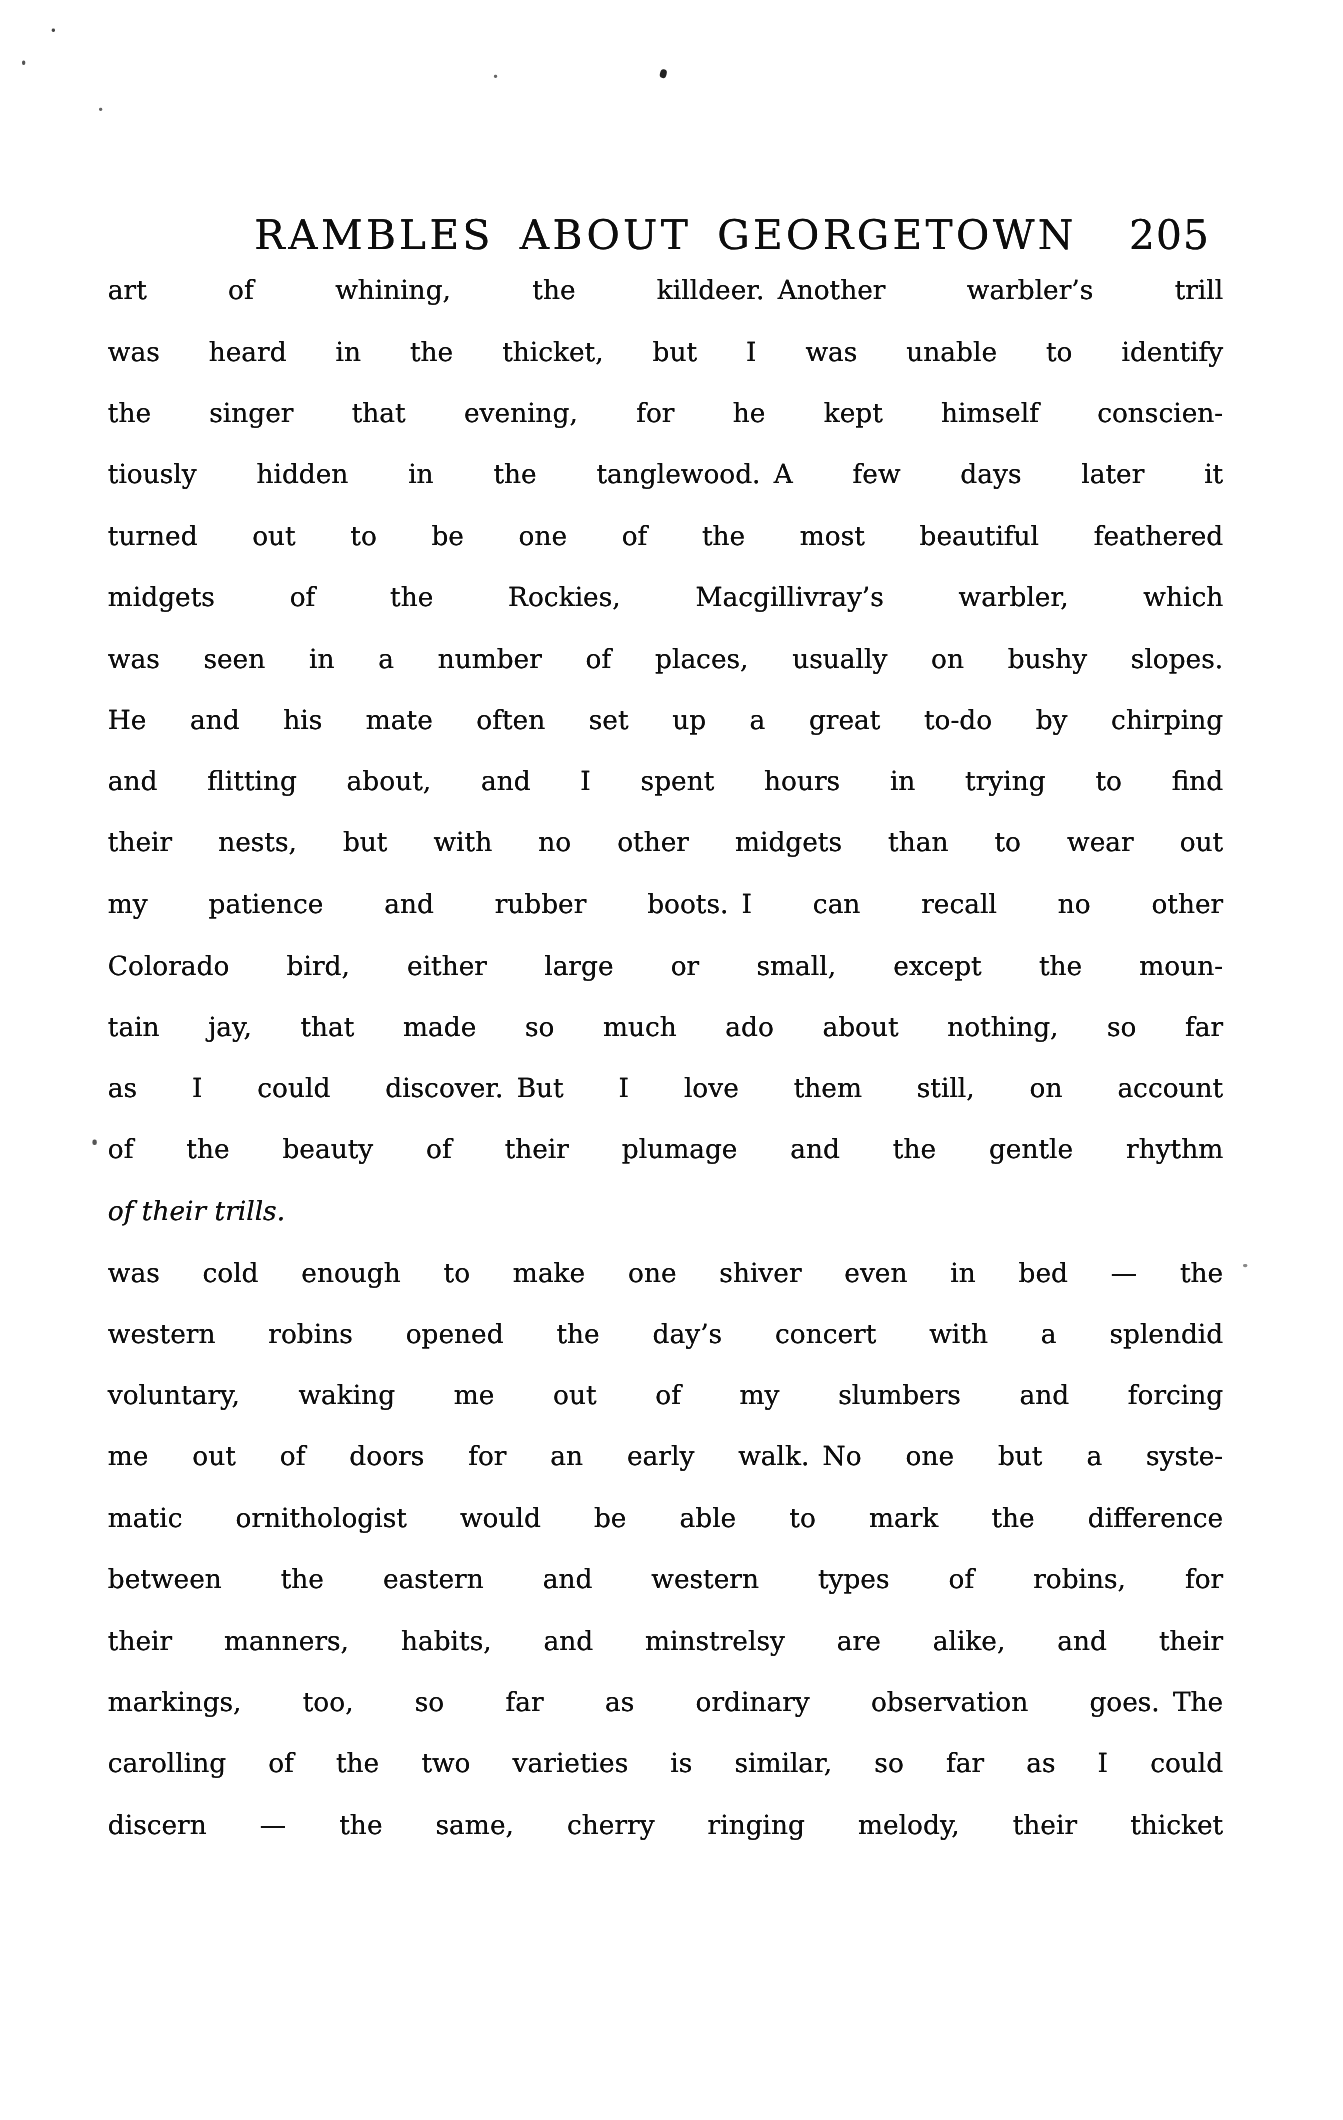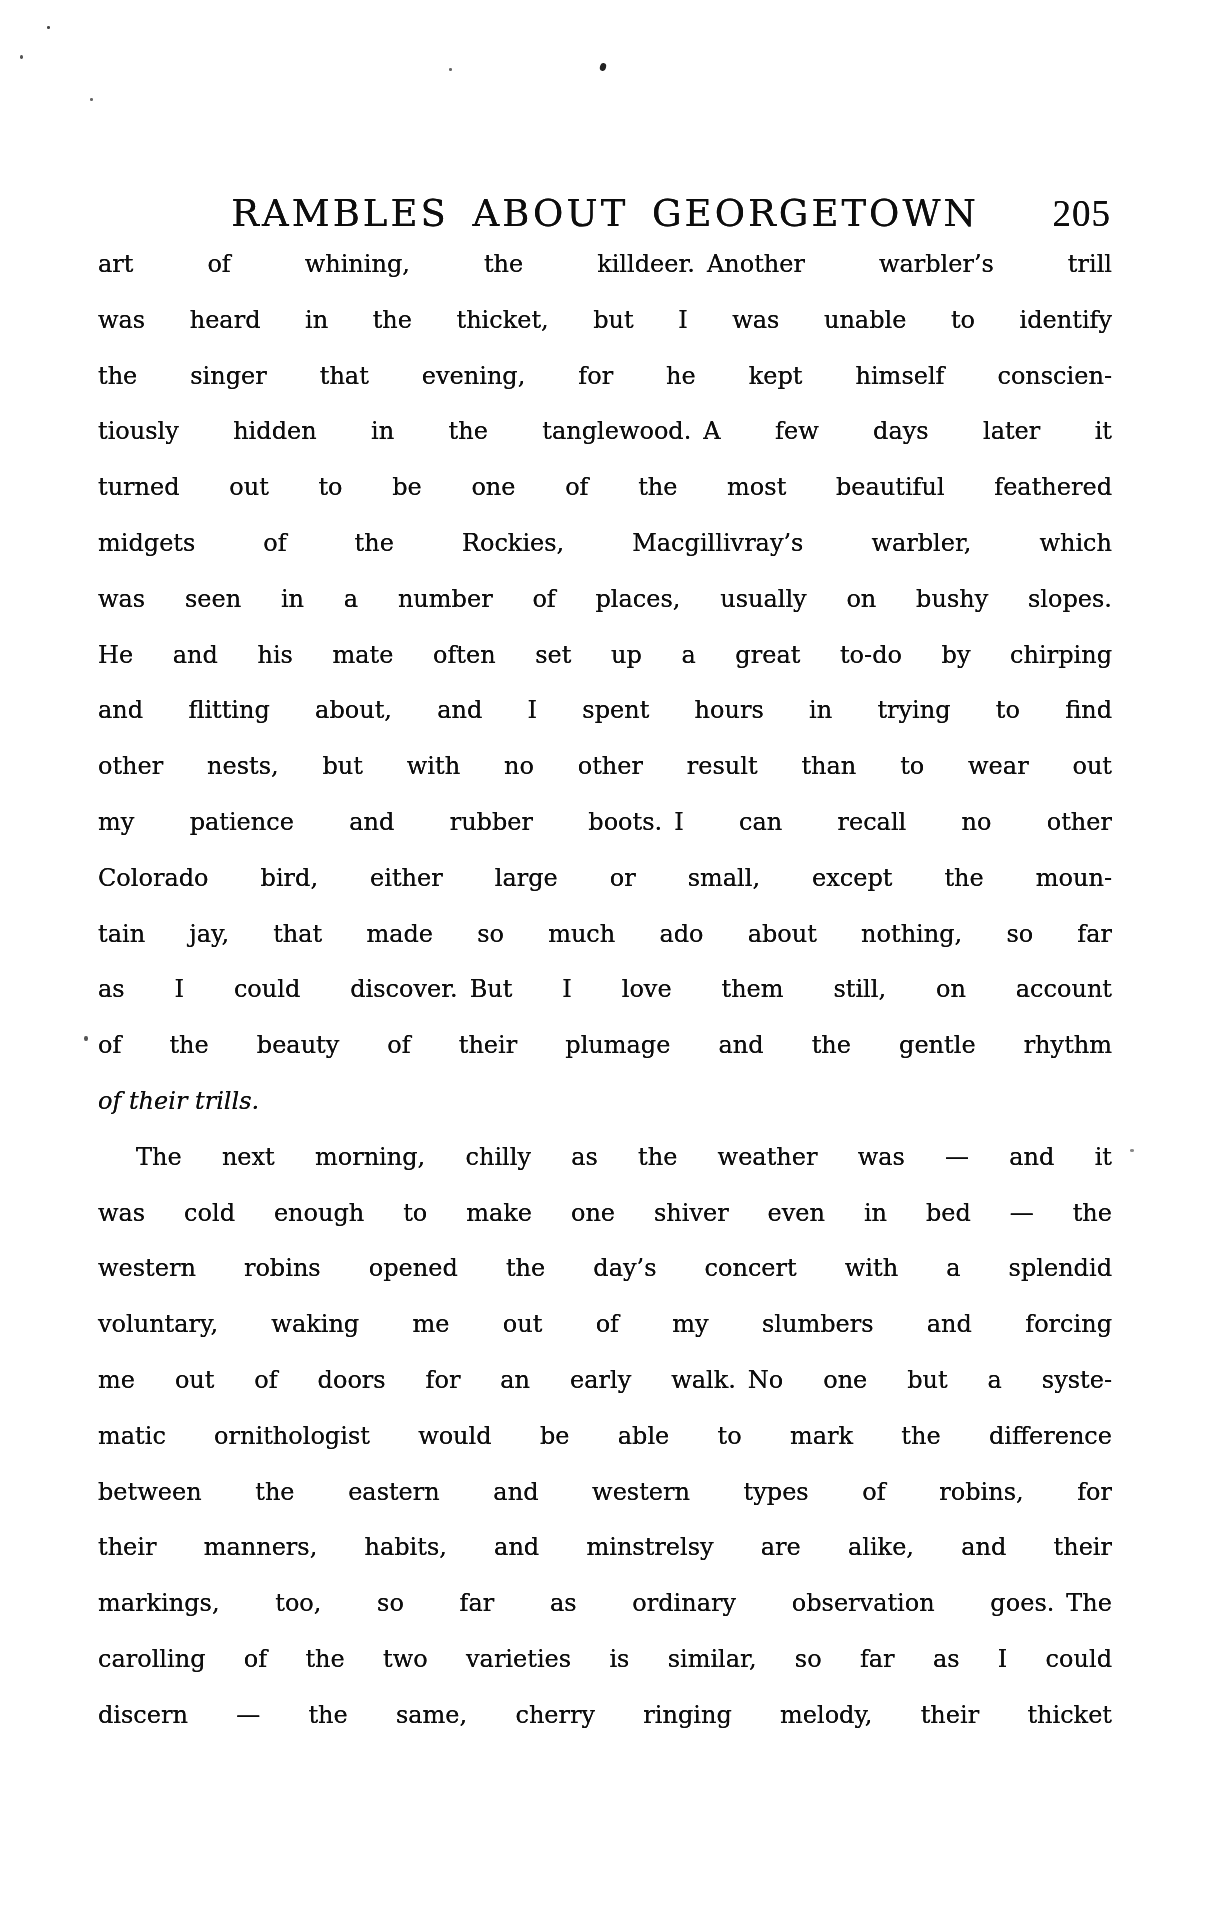--- a/index.html
+++ b/index.html
@@ -30,25 +30,24 @@
     font-size: 37px;
     text-align: center;
     letter-spacing: 3px;
     word-spacing: 9px;
     white-space: nowrap;
     text-shadow: 0 0 0.5px currentColor;
     margin-top: 29px;
   }
   .running-head .page-number {
     position: absolute;
-    right: 1px;
+    right: 12px;
     top: 0;
     letter-spacing: 1px;
     word-spacing: normal;
-    font-family: Liberation Serif, serif;
   }
   
   .text-block {
     position: absolute;
     left: 98px;
     top: 237px;
     width: 1014px;
     font-size: 24px;
     line-height: 55.8px;
     text-shadow: 0 0 0.5px currentColor;
@@ -94,28 +93,27 @@
   <div class="text-block">
     <div class="line">art of whining, the killdeer. Another warbler’s trill</div>
     <div class="line">was heard in the thicket, but I was unable to identify</div>
     <div class="line">the singer that evening, for he kept himself conscien-</div>
     <div class="line">tiously hidden in the tanglewood. A few days later it</div>
     <div class="line">turned out to be one of the most beautiful feathered</div>
     <div class="line">midgets of the Rockies, Macgillivray’s warbler, which</div>
     <div class="line">was seen in a number of places, usually on bushy slopes.</div>
     <div class="line">He and his mate often set up a great to-do by chirping</div>
     <div class="line">and flitting about, and I spent hours in trying to find</div>
-    <div class="line">other nests, but with no other result than to wear out</div>
+    <div class="line">their nests, but with no other midgets than to wear out</div>
     <div class="line">my patience and rubber boots. I can recall no other</div>
     <div class="line">Colorado bird, either large or small, except the moun-</div>
     <div class="line">tain jay, that made so much ado about nothing, so far</div>
     <div class="line">as I could discover. But I love them still, on account</div>
     <div class="line">of the beauty of their plumage and the gentle rhythm</div>
     <div class="line flush-left">of their trills.</div>
-    <div class="line indent">The next morning, chilly as the weather was — and it</div>
     <div class="line">was cold enough to make one shiver even in bed — the</div>
     <div class="line">western robins opened the day’s concert with a splendid</div>
     <div class="line">voluntary, waking me out of my slumbers and forcing</div>
     <div class="line">me out of doors for an early walk. No one but a syste-</div>
     <div class="line">matic ornithologist would be able to mark the difference</div>
     <div class="line">between the eastern and western types of robins, for</div>
     <div class="line">their manners, habits, and minstrelsy are alike, and their</div>
     <div class="line">markings, too, so far as ordinary observation goes. The</div>
     <div class="line">carolling of the two varieties is similar, so far as I could</div>
     <div class="line">discern — the same, cherry ringing melody, their thicket</div>

